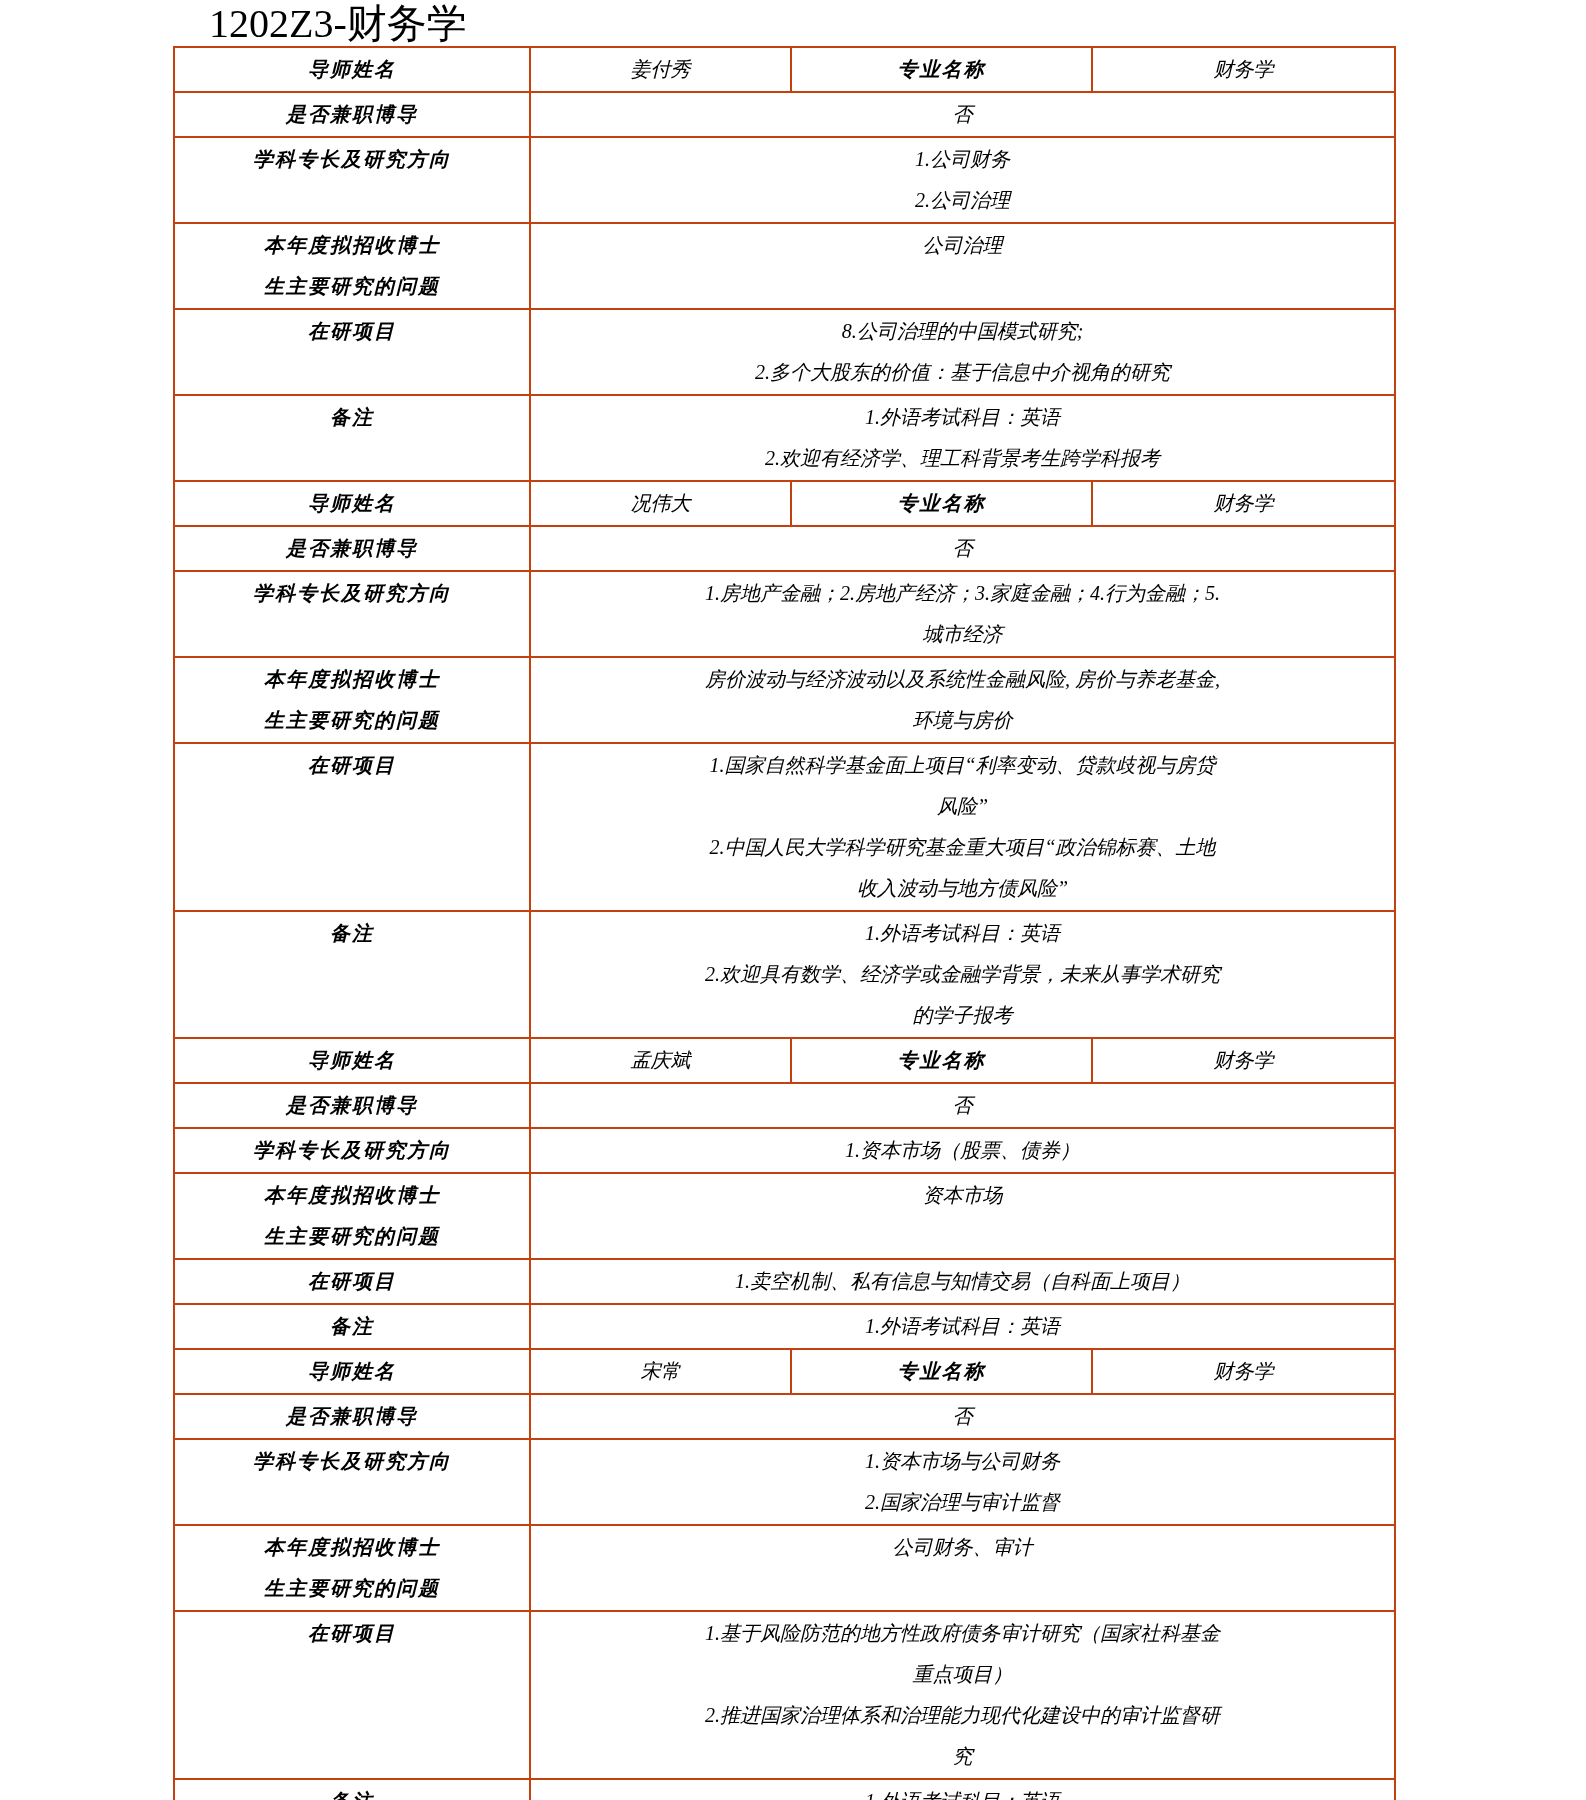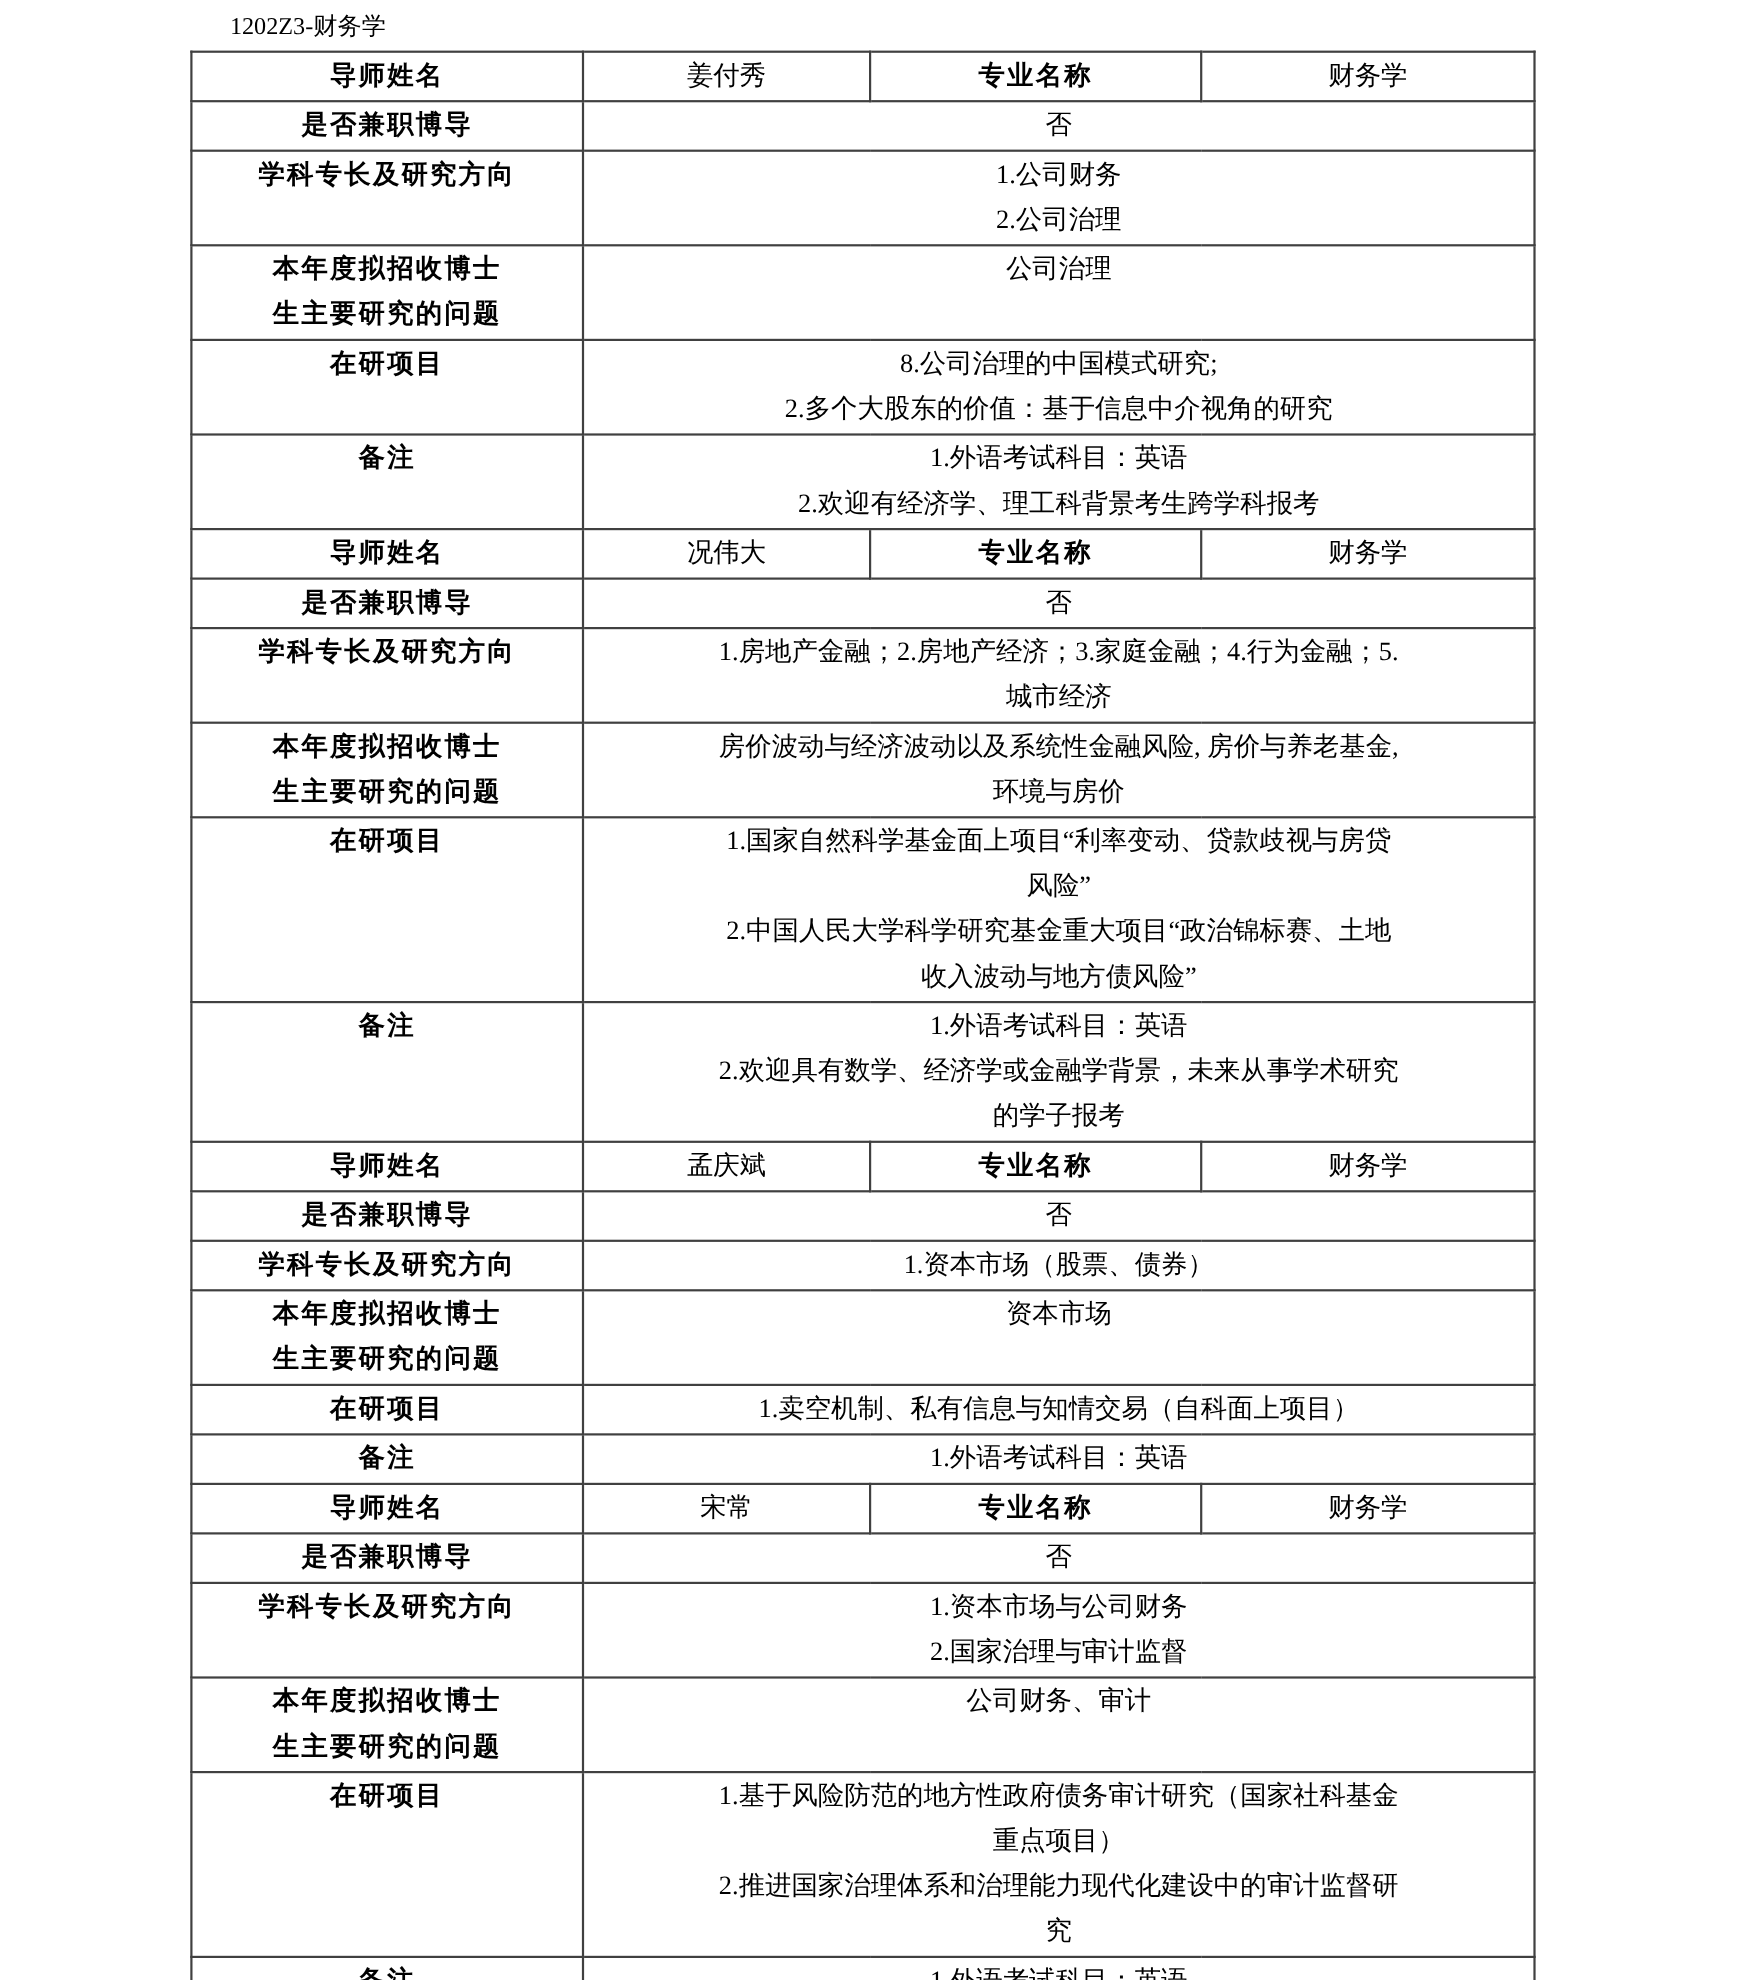--- a/index.html
+++ b/index.html
@@ -11,40 +11,41 @@
   }
   body {
     width: 1586px;
     height: 1800px;
     overflow: hidden;
   }
   .page {
     padding: 6px 0 0 173px;
   }
   .doc-title {
-    font-size: 22px;
+    font-size: 40px;
     line-height: 36px;
     font-weight: normal;
     margin: 0 0 4px 36px;
     white-space: pre;
   }
   table.supervisor-table {
     border-collapse: collapse;
     table-layout: fixed;
     width: 1221px;
   }
   td {
-    border: 2px solid #404040;
+    border: 2px solid #c2410c;
     vertical-align: top;
-    font-size: 24px;
+    font-size: 20px;
     line-height: 41px;
     padding: 1px 12px;
     white-space: pre-line;
     word-break: break-all;
     overflow: hidden;
+    font-style: italic;
   }
   td.lbl {
     font-weight: bold;
     text-align: center;
     letter-spacing: 2px;
     padding: 1px 4px;
   }
   td.val {
     text-align: center;
   }

